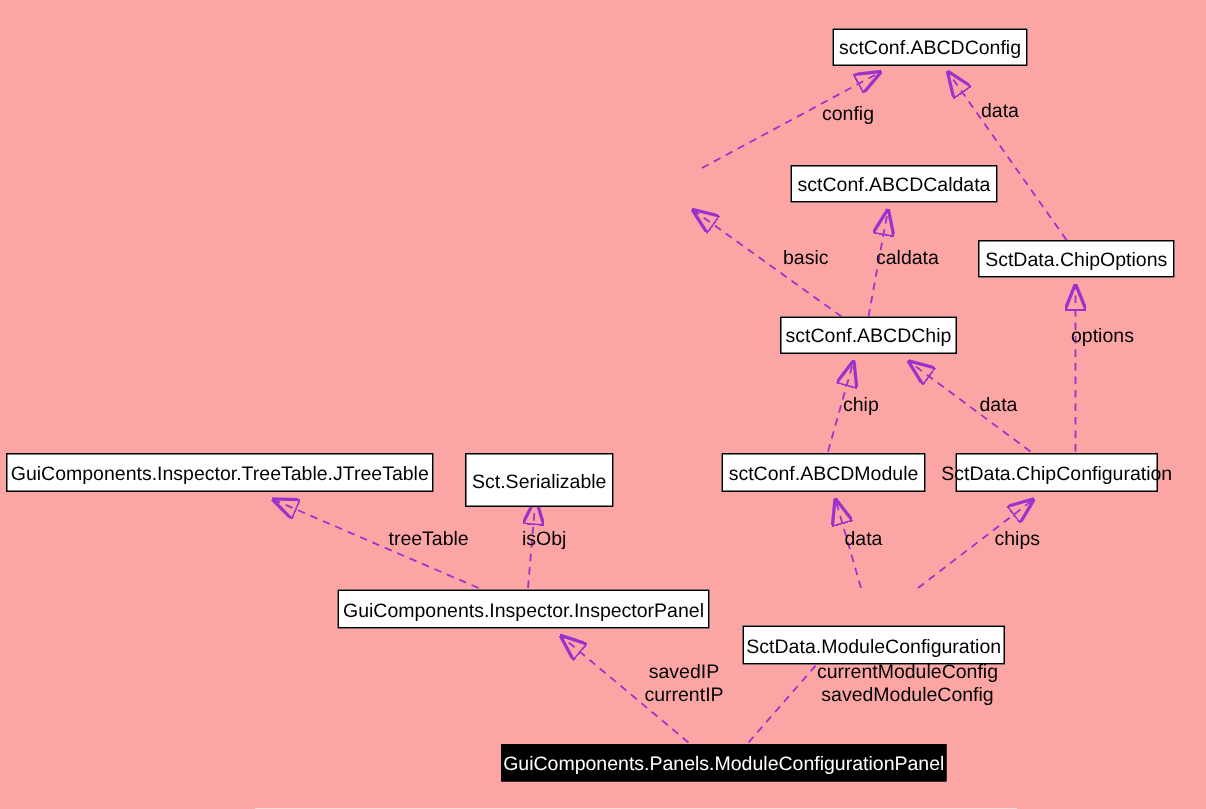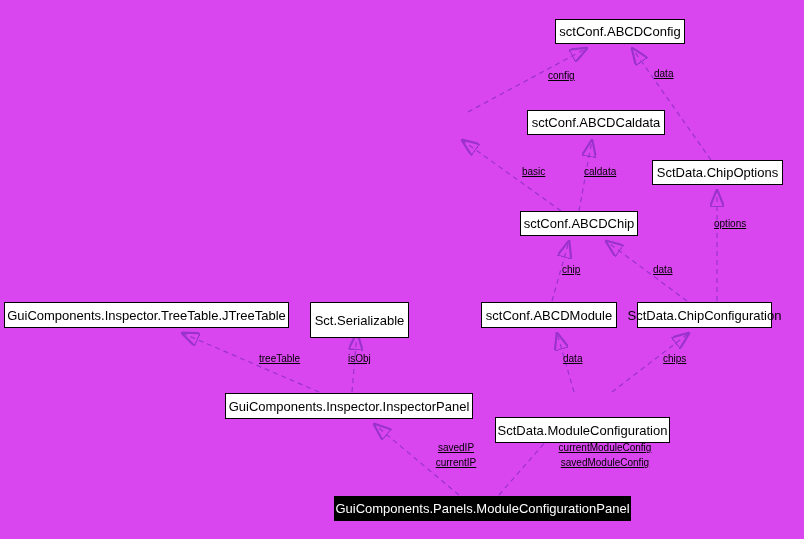--- a/index.html
+++ b/index.html
@@ -1,40 +1,40 @@
 <!DOCTYPE html>
 <html><head>
 <meta charset="utf-8">
 <style>
   html,body{margin:0;padding:0;background:#ffffff;}
   .canvas{
     position:relative;
     width:804px;height:539px;
-    background:#d946ef;
+    background:#fca5a5;
     font-family:"Liberation Sans", sans-serif;
     overflow:hidden;
   }
   .edges{position:absolute;left:0;top:0;width:804px;height:539px;}
   .edges path{stroke:#9a32cd;stroke-width:1.2;fill:none;stroke-dasharray:5 4;}
   .node{
     position:absolute;
     box-sizing:border-box;
     border:1px solid #000000;
     background:#ffffff;
     color:#000000;
     font-size:13px;
     display:flex;align-items:center;justify-content:center;
     white-space:nowrap;
     text-align:center;
   }
   .node.highlight{background:#000000;color:#ffffff;}
   .edge-label{
     position:absolute;
-    font-size:10px;color:#000000;
-    white-space:nowrap;line-height:15px;text-decoration:underline;
+    font-size:13px;color:#000000;
+    white-space:nowrap;line-height:15px;
   }
   .edge-label.centered{text-align:center;}
   .edge-label span{display:block;}
 </style>
 </head>
 <body>
 
 <div class="canvas">
 
   <svg class="edges" width="804" height="539" viewBox="0 0 804 539">

